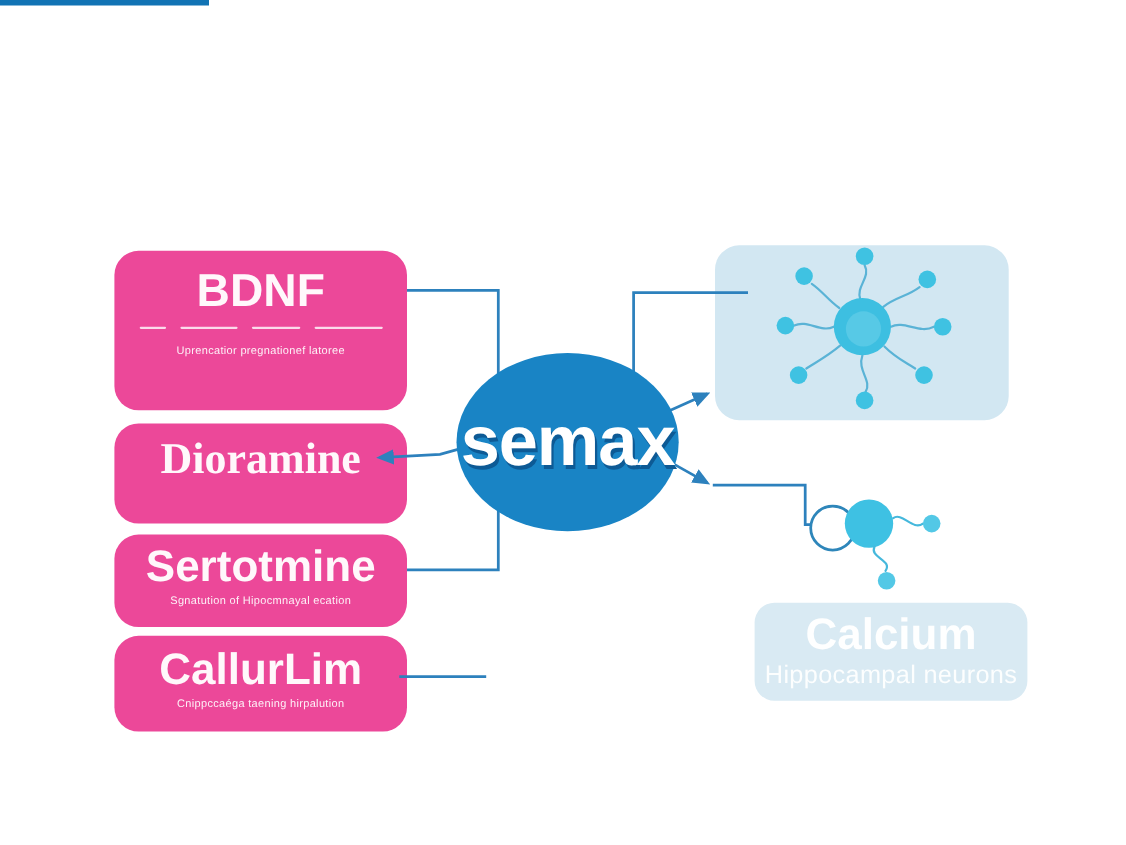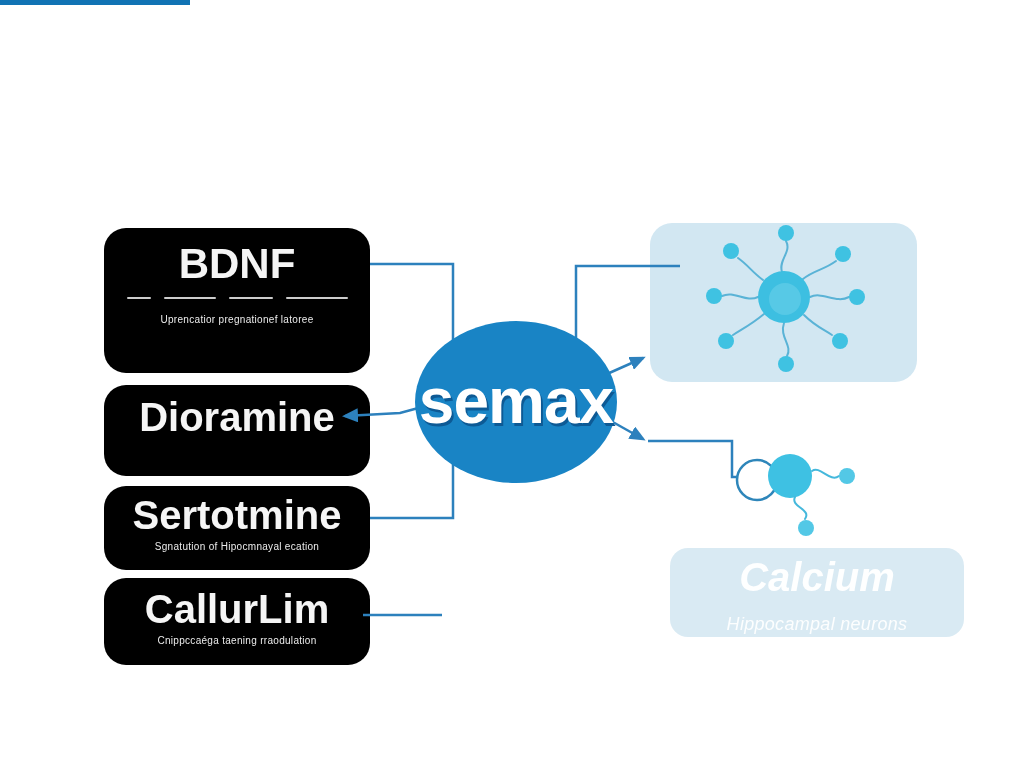--- a/index.html
+++ b/index.html
@@ -11,40 +11,40 @@
   .top-strip{position:absolute;left:0;top:0;width:190px;height:5px;background:#1173b4;}
   .banner{
     position:absolute;left:0;top:25px;width:694px;height:73px;background:#1173b4;
     border-radius:0 16px 6px 0;display:flex;align-items:center;
   }
   .banner h1{
     margin:0;padding-left:62px;color:#fff;font-size:40px;font-weight:700;letter-spacing:.5px;
   }
   
   .node{
-    position:absolute;background:#000000;border-radius:22px;color:#fff;text-align:center;
+    position:absolute;background:#ec4899;border-radius:22px;color:#fff;text-align:center;
     box-sizing:border-box;
   }
   .node .title{font-weight:600;color:rgba(255,255,255,.96);}
   .node .sub{font-size:10px;line-height:19px;font-weight:500;color:rgba(255,255,255,.92);letter-spacing:.3px;}
   #box-bdnf{left:104px;top:228px;width:266px;height:145px;padding-top:12px;}
   #box-bdnf .title{font-size:42px;line-height:48px;}
   .divider{display:flex;justify-content:center;gap:13px;margin:9px auto 11px;}
   .divider span{display:block;height:2px;background:rgba(255,255,255,.8);border-radius:1px;}
   .divider .d1{width:24px;}.divider .d2{width:52px;}.divider .d3{width:44px;}.divider .d4{width:62px;}
-  #box-dopamine{left:104px;top:385px;width:266px;height:91px;padding-top:10px;}
+  #box-dopamine{left:104px;top:385px;width:266px;height:91px;padding-top:10px;font-family:Liberation Serif, serif;}
   #box-dopamine .title{font-size:40px;line-height:44px;}
   #box-serotonin{left:104px;top:486px;width:266px;height:84px;padding-top:7px;}
   #box-serotonin .title{font-size:40px;line-height:44px;}
   #box-calcium-left{left:104px;top:578px;width:266px;height:87px;padding-top:9px;}
   #box-calcium-left .title{font-size:40px;line-height:44px;}
   #box-neuron{left:650px;top:223px;width:267px;height:159px;background:#d2e7f2;border-radius:22px;}
-  #box-calcium-right{left:670px;top:548px;width:294px;height:89px;background:#d9eaf3;border-radius:18px;padding-top:7px;font-style:italic;}
+  #box-calcium-right{left:686px;top:548px;width:248px;height:89px;background:#d9eaf3;border-radius:18px;padding-top:7px;}
   #box-calcium-right .title{font-size:40px;line-height:44px;color:rgba(255,255,255,.97);}
-  #box-calcium-right .sub{font-size:18px;line-height:24px;margin-top:13px;}
+  #box-calcium-right .sub{font-size:23px;line-height:24px;margin-top:2px;}
   
   .overlay{position:absolute;left:0;top:0;width:1024px;height:768px;pointer-events:none;}
   .connector{fill:none;stroke:#2d81bd;stroke-width:2.5px;}
   .neuron-branch{fill:none;stroke:#5ab3d6;stroke-width:2px;stroke-linecap:round;}
   .synapse-branch{fill:none;stroke:#45b8dc;stroke-width:2px;stroke-linecap:round;}
   .semax-label{font-family:"Liberation Sans",sans-serif;font-size:64px;font-weight:700;letter-spacing:-1px;text-anchor:middle;}
 </style>
 </head>
 <body>
 
@@ -68,21 +68,21 @@
     <div class="title">Dioramine</div>
   </div>
 
   <div class="node" id="box-serotonin">
     <div class="title">Sertotmine</div>
     <div class="sub">Sgnatution of Hipocmnayal ecation</div>
   </div>
 
   <div class="node" id="box-calcium-left">
     <div class="title">CallurLim</div>
-    <div class="sub">Cnippccaéga taening rraodulation</div>
+    <div class="sub">Cnippccaéga taening hirpalution</div>
   </div>
 
   <div class="node" id="box-neuron"></div>
 
   <div class="node" id="box-calcium-right">
     <div class="title">Calcium</div>
     <div class="sub">Hippocampal neurons</div>
   </div>
 
   <svg class="overlay" viewBox="0 0 1024 768" xmlns="http://www.w3.org/2000/svg">

